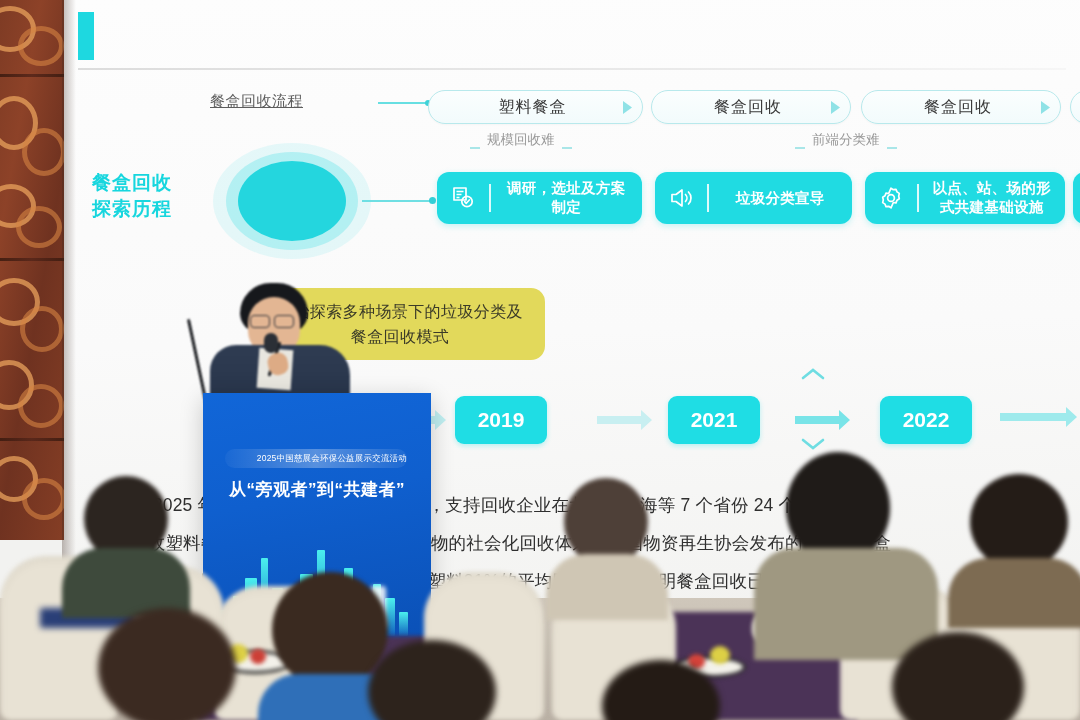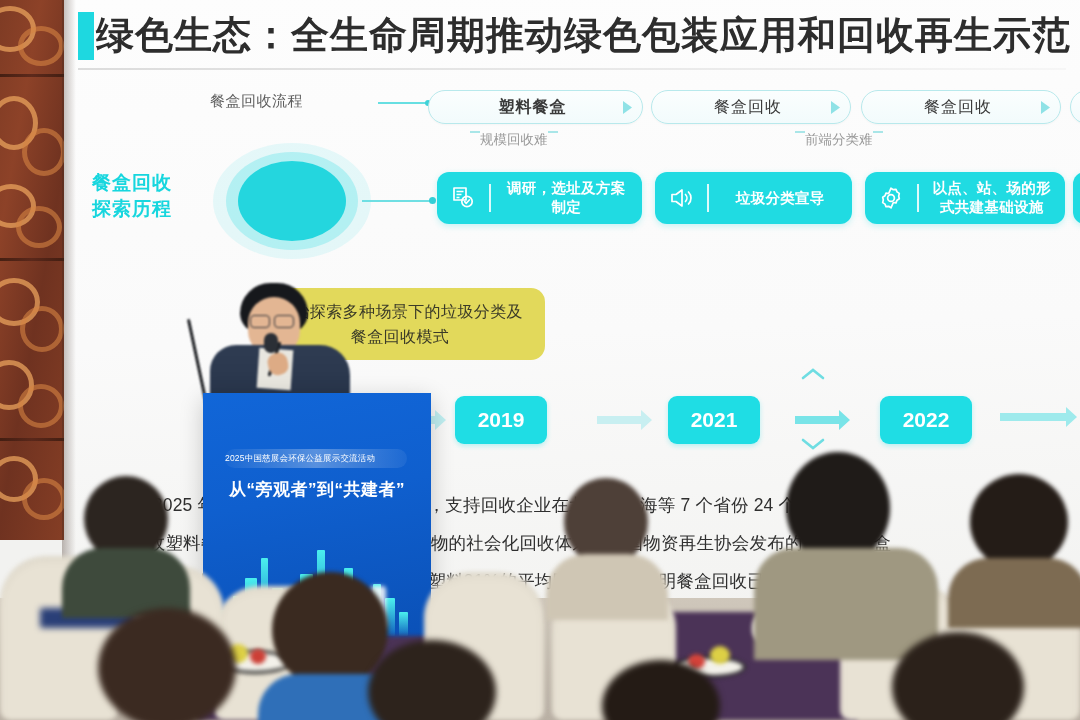--- a/index.html
+++ b/index.html
@@ -51,21 +51,21 @@
   }
   .title-rule {
     position:absolute; left:78px; top:68px; width:988px; height:2px;
     background:linear-gradient(90deg,#dcdcdc,#ececec 70%,#f6f6f6); z-index:3;
   }
 
   
   .row-label {
     position:absolute; font-size:15px; color:#5d5d5d; letter-spacing:.5px; z-index:4;
   }
-  .lbl-flow { left:210px; top:92px; }
+  .lbl-flow { left:210px; top:92px;text-decoration:underline; }
 
   .flow-connector {
     position:absolute; left:378px; top:102px; width:52px; height:2px;
     background:#67dfe2; z-index:4;
   }
   .flow-connector::after{
     content:""; position:absolute; right:-1px; top:-2px; width:6px; height:6px;
     border-radius:50%; background:#3fd2d8;
   }
 
@@ -81,21 +81,21 @@
     padding-left:24px;
   }
   .chip-arrow {
     width:30px; display:flex; align-items:center; justify-content:center;
   }
   .chip-arrow svg { display:block; }
 
   
   .grp-cap {
     position:absolute; font-size:13.5px; color:#9a9a9a; z-index:4;
-    display:flex; align-items:flex-start; white-space:nowrap;
+    display:flex; align-items:flex-end; gap:7px; white-space:nowrap;
   }
   .dash { display:inline-block; width:10px; height:2px; background:#a9e6e8; }
 
   
   .side-label {
     position:absolute; left:92px; top:170px; width:110px; z-index:4;
     font-size:19px; font-weight:700; color:#17d6de; line-height:26px;
     letter-spacing:1px;
   }
 
@@ -156,21 +156,21 @@
   
   .podium {
     position:absolute; left:203px; top:393px; width:228px; height:265px;
     background:linear-gradient(170deg,#1166d8 0%,#0f5fce 40%,#0a4fb4 100%);
     z-index:9; box-shadow:0 6px 22px rgba(0,0,0,.2);
   }
   .podium-ribbon {
     position:absolute; left:22px; top:56px; width:182px; height:19px;
     border-radius:10px;
     background:linear-gradient(90deg,rgba(255,255,255,.04),rgba(255,255,255,.3),rgba(255,255,255,.06));
-    display:flex; align-items:center; justify-content:flex-start;
+    display:flex; align-items:center; justify-content:flex-end;
   }
   .podium-ribbon span { font-size:8.5px; color:#fff; letter-spacing:.2px; white-space:nowrap; }
   .podium-h {
     position:absolute; left:10px; top:84px; width:208px; text-align:center;
     color:#fff; font-size:17px; font-weight:700; line-height:25px; letter-spacing:.5px;
   }
   .podium-city {
     position:absolute; left:0; top:214px; width:228px; text-align:center;
     color:#fff; font-size:13px; letter-spacing:2px;
   }
@@ -258,26 +258,25 @@
 <body>
 
 <div id="stage">
 
   <div class="floor"></div>
 
   <div class="screen"></div>
 
   <div class="title-rule"></div>
   <div class="title-bar"></div>
-  <div class="slide-title">绿色生态：全生命周期推动绿色包装应用和回收再生示范</div>
 
   <div class="row-label lbl-flow">餐盒回收流程</div>
   <div class="flow-connector"></div>
 
-  <div class="chip" style="left:428px; top:90px; width:215px;font-weight:bold;">
+  <div class="chip" style="left:428px; top:90px; width:215px;">
     <div class="chip-text">塑料餐盒</div>
     <div class="chip-arrow">
       <svg width="13" height="15" viewBox="0 0 13 15">
           <path d="M2 1 L11 7.5 L2 14 Z" fill="#8fe2e6"></path>
         </svg>
     </div>
   </div>
 
   <div class="chip" style="left:651px; top:90px; width:200px;">
     <div class="chip-text">餐盒回收</div>

